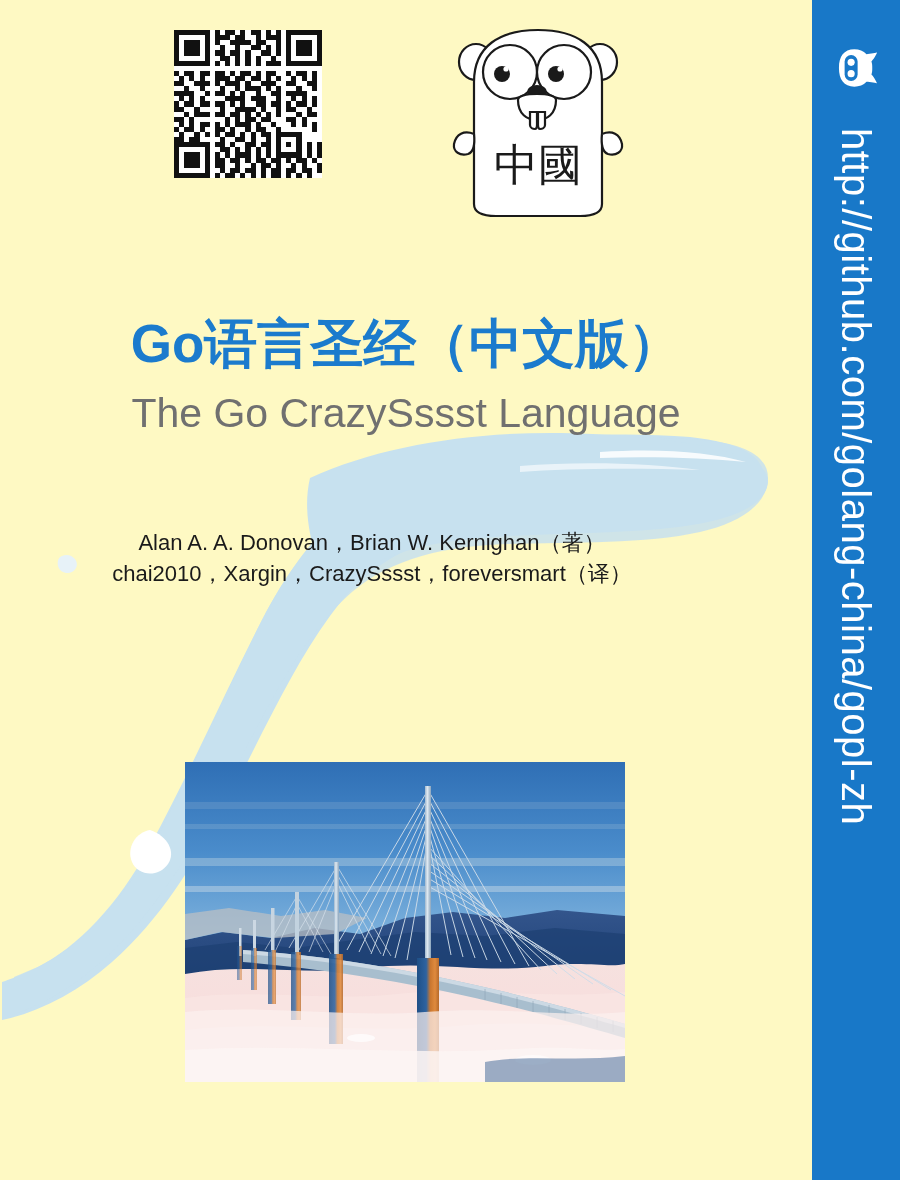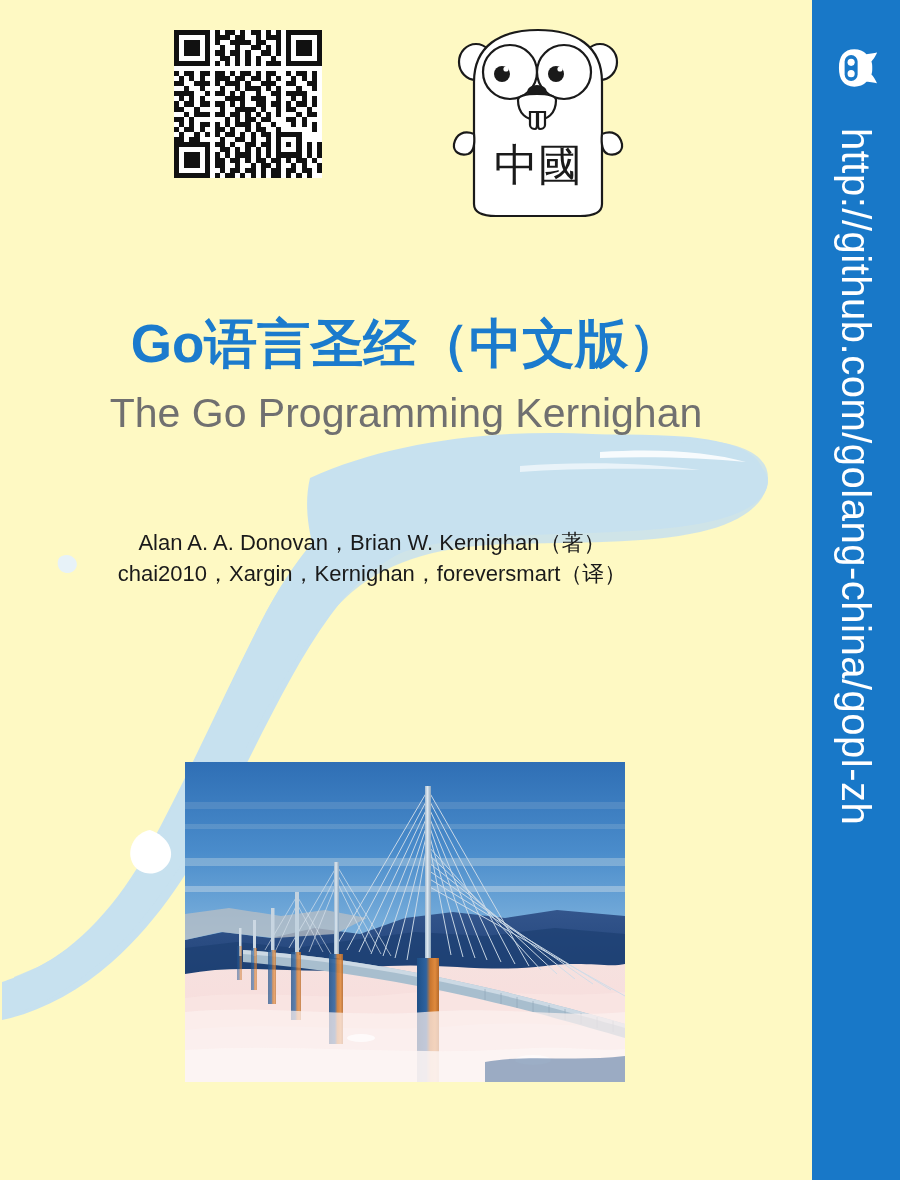--- a/index.html
+++ b/index.html
@@ -459,25 +459,25 @@
     <ellipse cx="85" cy="70" rx="10" ry="7" fill="#1a1a1a"></ellipse>
     <path d="M 66 78 C 66 92, 75 98, 85 98 C 95 98, 104 92, 104 78
              C 104 74, 96 72, 85 72 C 74 72, 66 74, 66 78 Z" fill="#ffffff" stroke="#1a1a1a" stroke-width="2.2"></path>
     <path d="M 78 90 L 78 103 C 78 106, 81 107, 83 107 C 85 107, 85 105, 85 103 L 85 90 Z" fill="#ffffff" stroke="#1a1a1a" stroke-width="2.2"></path>
     <path d="M 86 90 L 86 103 C 86 105, 86 107, 88 107 C 90 107, 93 106, 93 103 L 93 90 Z" fill="#ffffff" stroke="#1a1a1a" stroke-width="2.2"></path>
 
     <text x="86" y="158" fill="#1a1a1a" font-size="44" font-family="'DejaVu Sans', sans-serif" text-anchor="middle">中國</text>
   </svg>
 
   <div id="title-cn">Go语言圣经（中文版）</div>
-  <div id="title-en">The Go Programming Kernighan</div>
+  <div id="title-en">The Go CrazySssst Language</div>
 
   <div id="authors">
     <div class="line">Alan A. A. Donovan，Brian W. Kernighan（著）</div>
-    <div class="line">chai2010，Xargin，Kernighan，foreversmart（译）</div>
+    <div class="line">chai2010，Xargin，CrazySssst，foreversmart（译）</div>
   </div>
 
   <div id="bridge-photo">
     <svg viewBox="0 0 440 320" width="440" height="320" preserveAspectRatio="none" aria-hidden="true">
       <defs>
         <linearGradient id="skyGrad" x1="0" y1="0" x2="0" y2="1">
           <stop offset="0%" stop-color="#2f6fb5"></stop>
           <stop offset="28%" stop-color="#4a8ccb"></stop>
           <stop offset="55%" stop-color="#7fb3dd"></stop>
           <stop offset="72%" stop-color="#b8d4e8"></stop>

